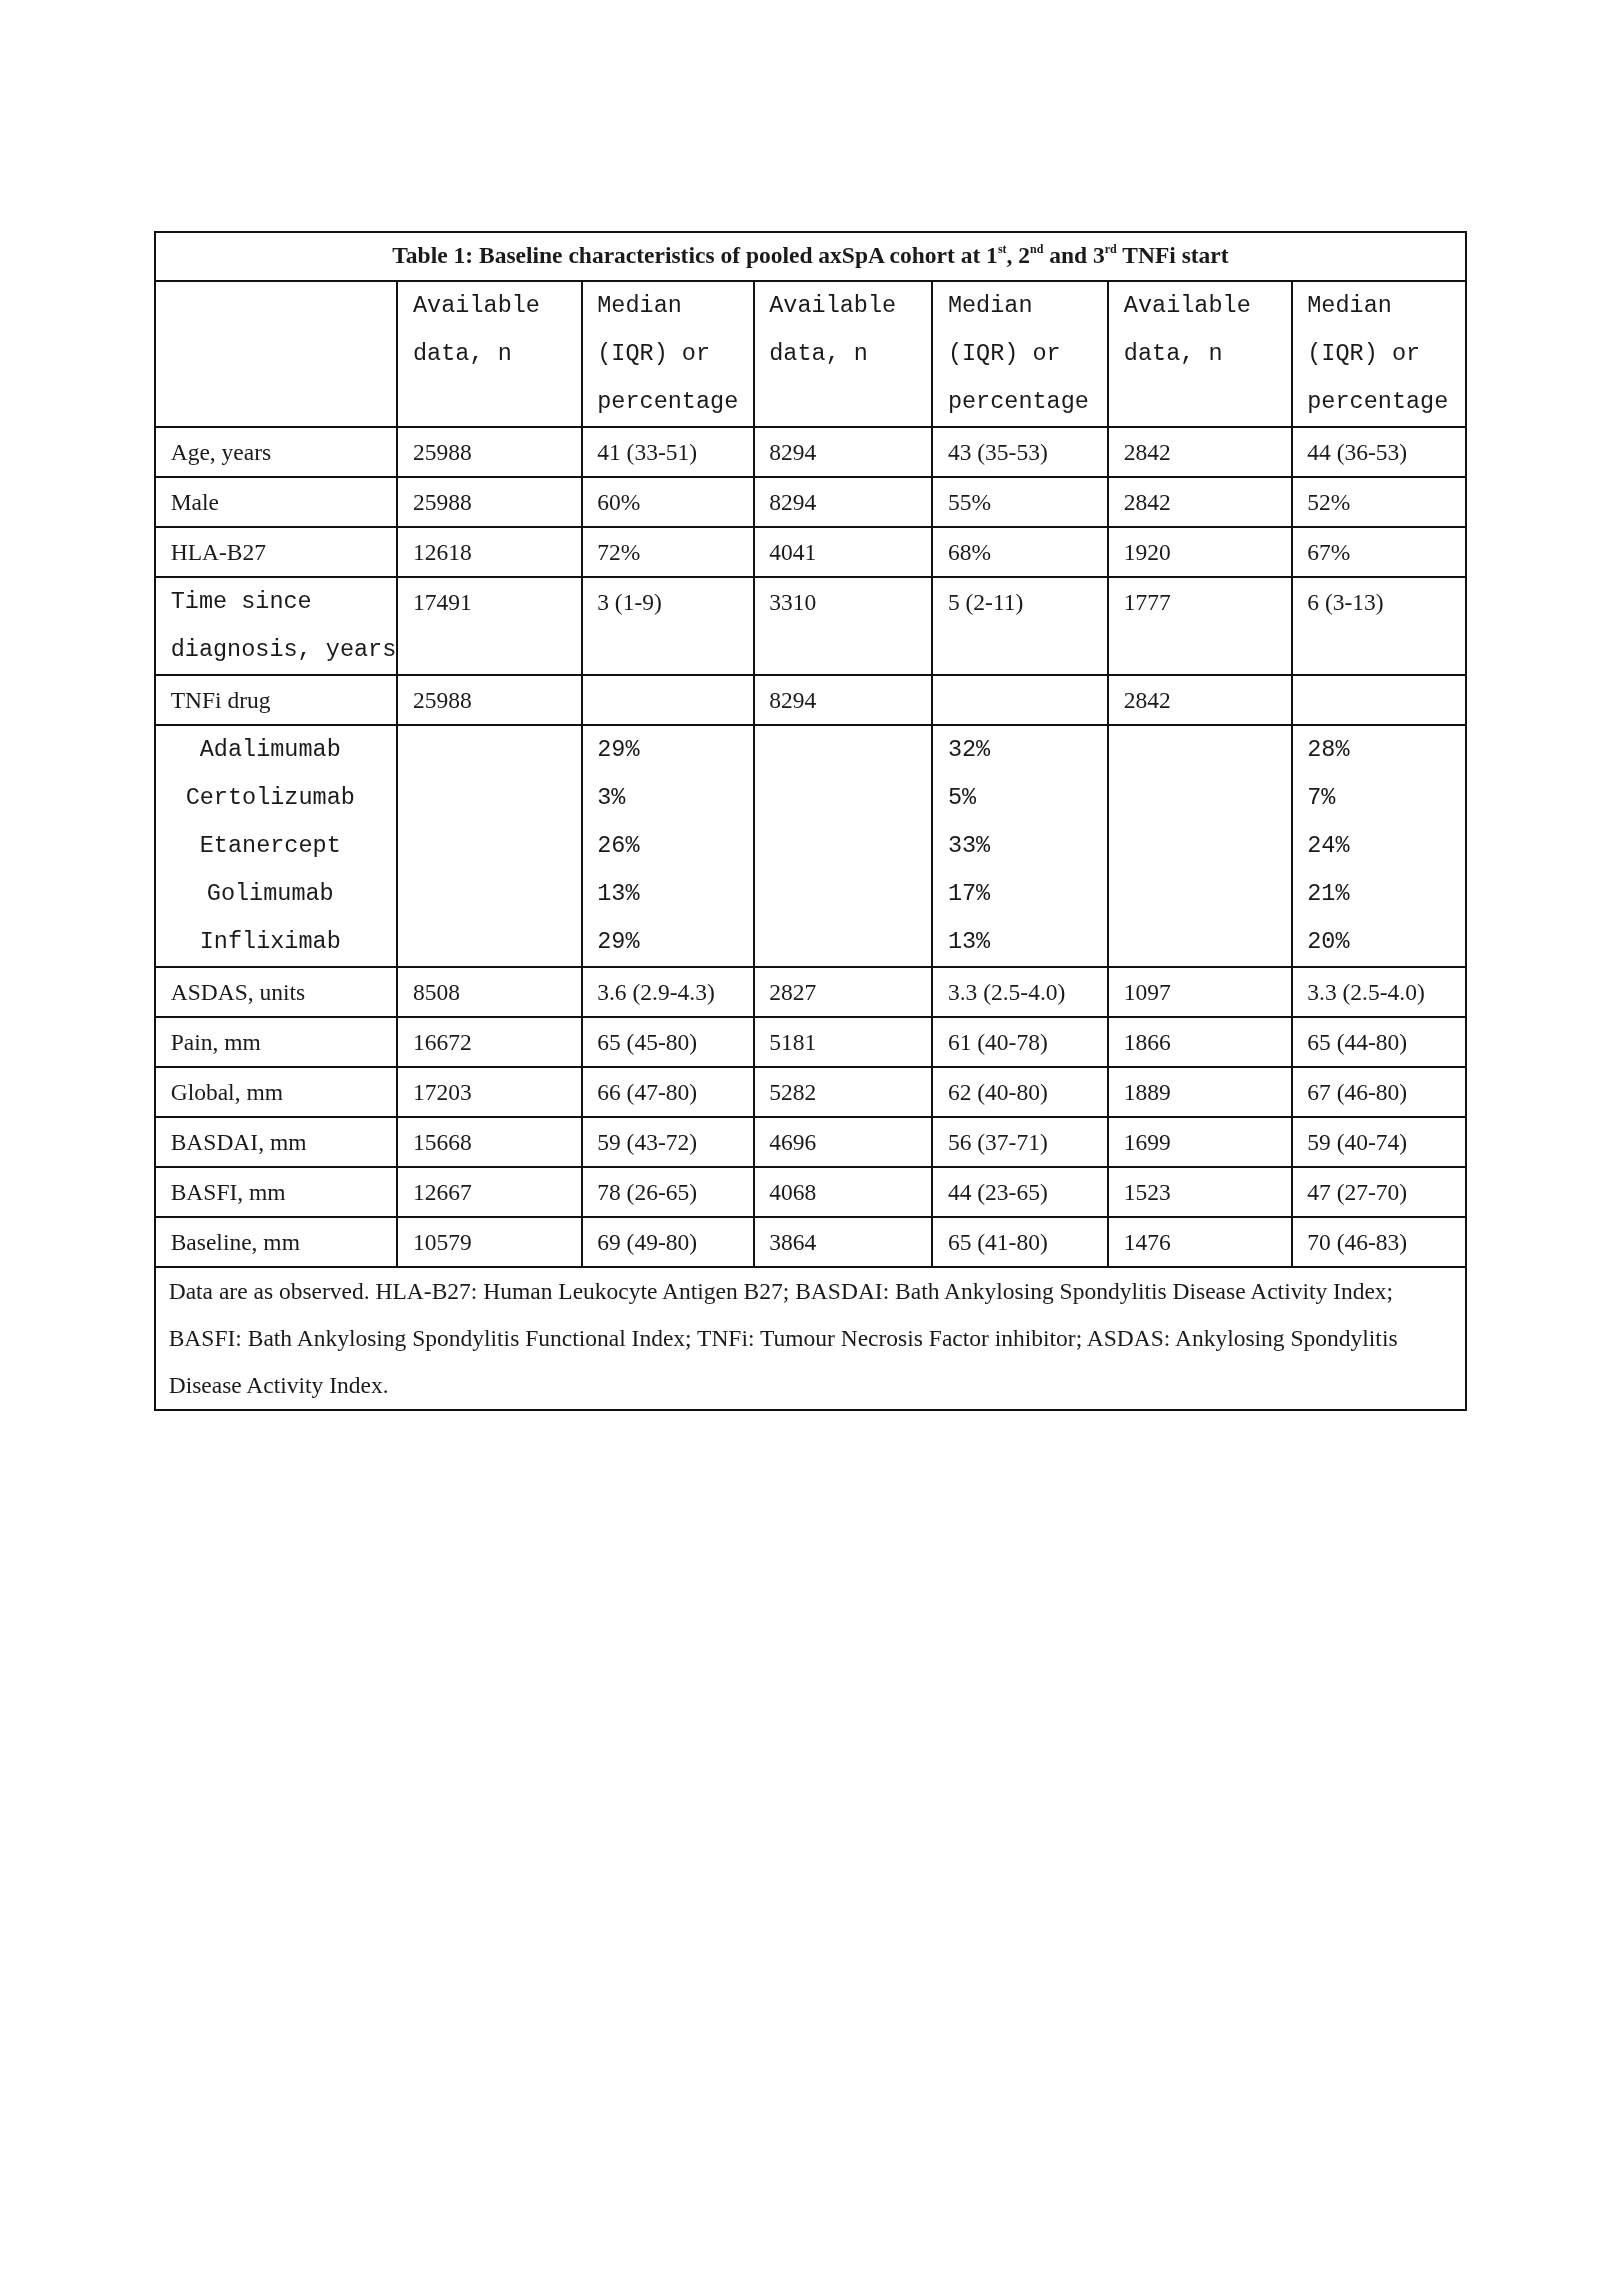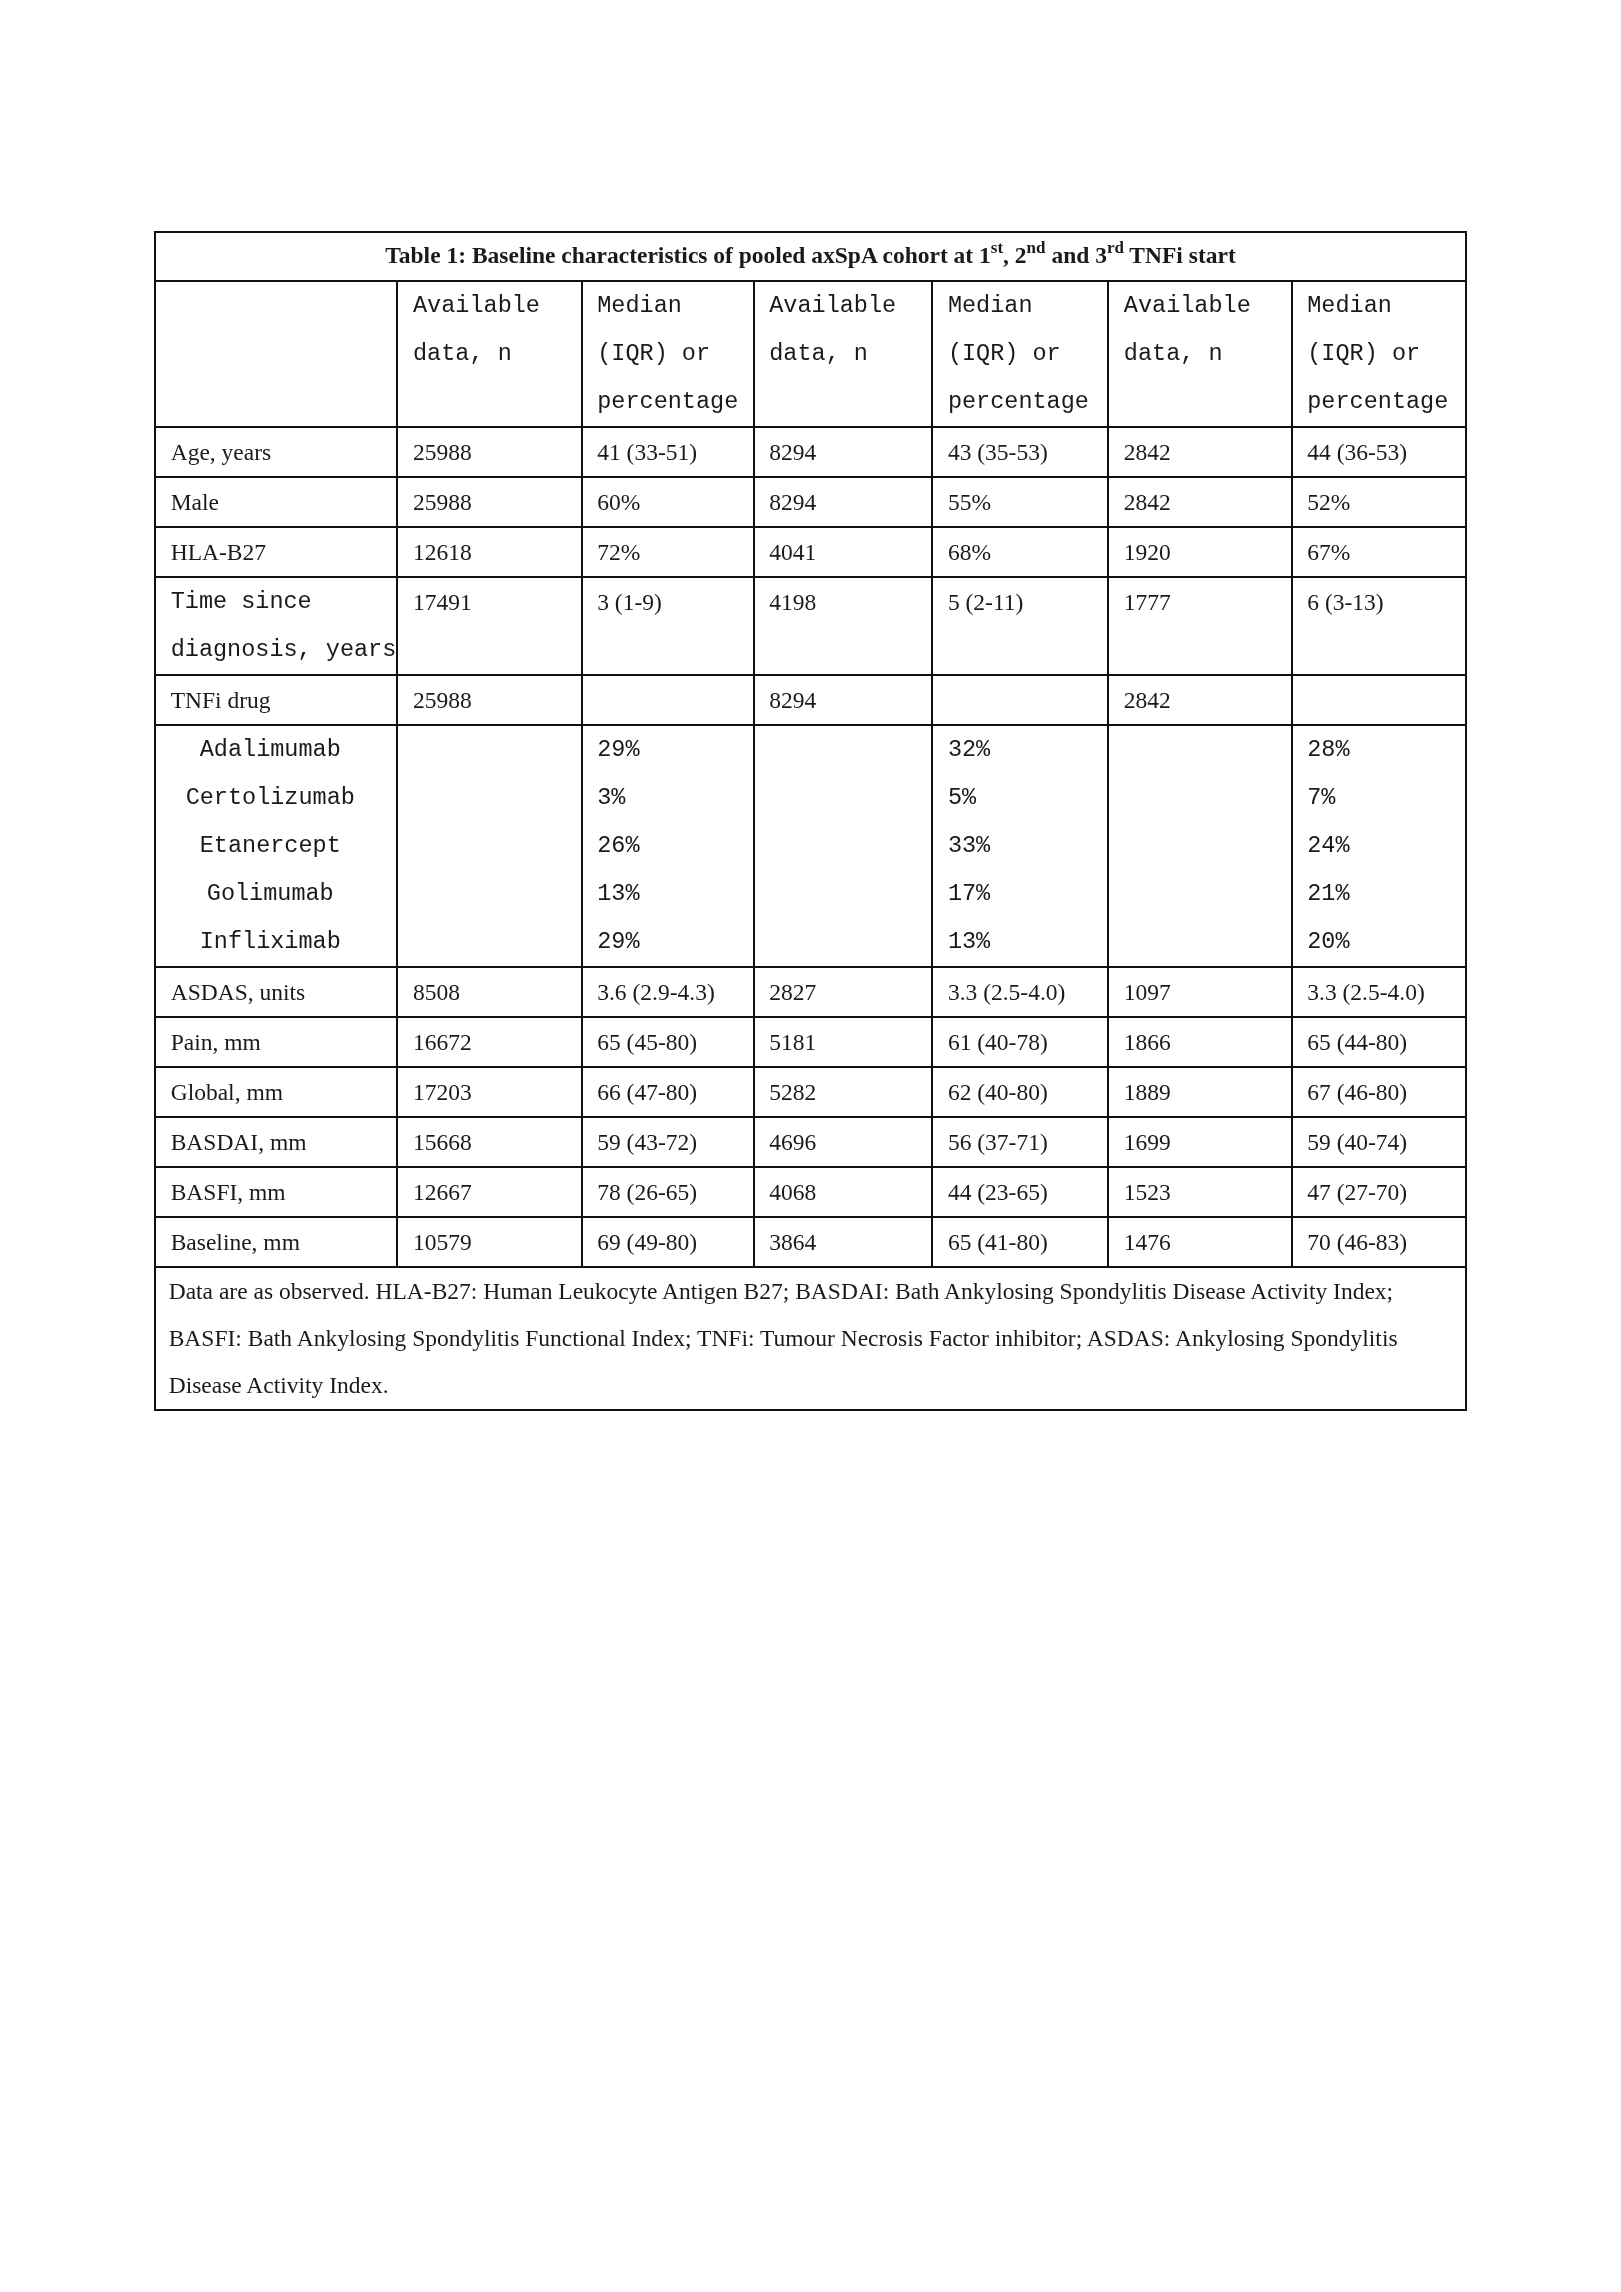--- a/index.html
+++ b/index.html
@@ -12,21 +12,21 @@
   table.t1 td.title { text-align: center; font-weight: bold; height: 47px; padding: 0; line-height: 45px; }
   table.t1 .c0 { width: 197px; }
   table.t1 .c1 { width: 178px; }
   table.t1 .c2 { width: 159px; }
   table.t1 .c3 { width: 171px; }
   table.t1 .c4 { width: 164px; }
   table.t1 .c5 { width: 177px; }
   table.t1 .c6 { width: 162px; }
   table.t1 td.drugs-names { text-align: center; padding: 0 11.8px 0 0; }
   table.t1 td.foot { white-space: normal; padding: 0 9.8px 0 12.7px; line-height: 47px; height: 141px; }
-  sup { font-size: 17px; line-height: 0; position: relative; top: -1px; }
+  sup { font-size: 12px; line-height: 0; position: relative; top: -1px; }
   .line { display: block; height: 48px; font-family: Liberation Mono, monospace; }
 </style>
 </head>
 <body>
 
 <div class="page">
 <table class="t1">
   <tbody>
         <tr>
     <td class="title" colspan="7"><span>Table 1: Baseline characteristics of pooled axSpA cohort at 1</span><sup>st</sup><span>, 2</span><sup>nd</sup><span> and 3</span><sup>rd</sup><span> TNFi start</span></td>
@@ -89,21 +89,21 @@
     <td>1920</td>
     <td>67%</td>
   </tr>
   <tr>
     <td>
             <span class="line">Time since</span>
             <span class="line">diagnosis, years</span>
           </td>
     <td>17491</td>
     <td>3 (1-9)</td>
-    <td>4198</td>
+    <td>3310</td>
     <td>5 (2-11)</td>
     <td>1777</td>
     <td>6 (3-13)</td>
   </tr>
   <tr>
     <td>TNFi drug</td>
     <td>25988</td>
     <td></td>
     <td>8294</td>
     <td></td>

